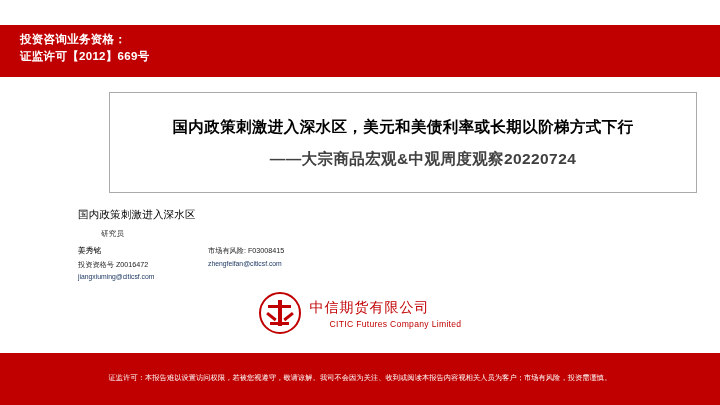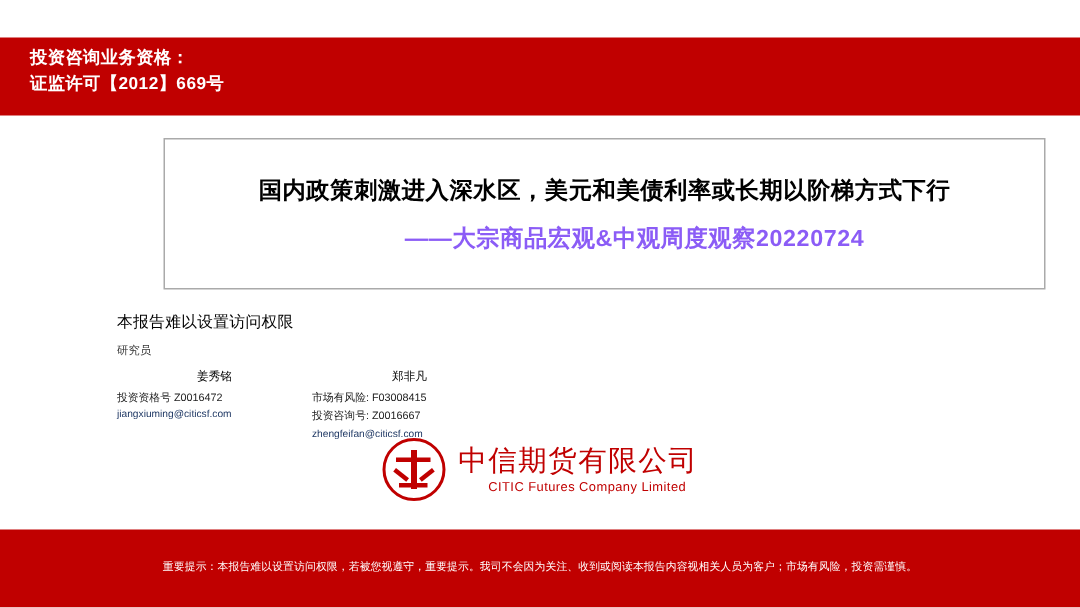--- a/index.html
+++ b/index.html
@@ -85,21 +85,21 @@
     letter-spacing: 0.4px;
   }
   .title-line2 {
     position: absolute;
     left: 0;
     right: 0;
     top: 56px;
     text-align: center;
     font-size: 15.5px;
     font-weight: bold;
-    color: #8b5cf6;
+    color: #404040;
     letter-spacing: 0.4px;
     padding-left: 40px;
     box-sizing: border-box;
   }
   
   .team {
     position: absolute;
     left: 78px;
     top: 208px;
     width: 420px;
@@ -108,36 +108,36 @@
     font-size: 10.5px;
     color: #000000;
     margin-bottom: 7px;
     letter-spacing: 0.2px;
   }
   .team-role {
     font-size: 7.5px;
     color: #333333;
     margin-bottom: 6px;
     letter-spacing: 0.2px;
+    margin-left: 23px;
   }
   .analysts {
     display: flex;
     flex-direction: row;
   }
   .analyst {
     width: 130px;
     font-size: 7.2px;
     color: #222222;
     line-height: 12.5px;
   }
   .analyst .nm {
     font-size: 7.8px;
     color: #000000;
     margin-bottom: 1px;
-    text-align: center;
   }
   .analyst .mail {
     color: #1f3864;
     font-size: 6.8px;
   }
   
   .logo-wrap {
     position: absolute;
     left: 0;
     right: 0;
@@ -195,21 +195,21 @@
   }
   .logo-mark .bar-b {
     position: absolute;
     left: 9px;
     bottom: 7px;
     width: 19px;
     height: 3px;
     background: #c00000;
   }
   .logo-text .cn {
-    font-size: 19px;
+    font-size: 14px;
     color: #c00000;
     letter-spacing: 1px;
     line-height: 21px;
   }
   .logo-text .en {
     font-size: 8.6px;
     color: #c00000;
     letter-spacing: 0.3px;
     line-height: 12px;
     margin-left: 20px;
@@ -224,48 +224,46 @@
     <div class="qualification">投资咨询业务资格：
 证监许可【2012】669号</div>
   </div>
 
   <div class="title-box">
     <div class="title-line1">国内政策刺激进入深水区，美元和美债利率或长期以阶梯方式下行</div>
     <div class="title-line2">——大宗商品宏观&amp;中观周度观察20220724</div>
   </div>
 
   <div class="team">
-    <div class="team-name">本报告难以设置访问权限</div>
+    <div class="team-name">国内政策刺激进入深水区</div>
     <div class="team-role">研究员</div>
     <div class="analysts">
       <div class="analyst">
         <div class="nm">姜秀铭</div>
         <div>投资资格号 Z0016472</div>
         <div class="mail">jiangxiuming@citicsf.com</div>
       </div>
       <div class="analyst">
-        <div class="nm">郑非凡</div>
         <div>市场有风险: F03008415</div>
-        <div>投资咨询号: Z0016667</div>
         <div class="mail">zhengfeifan@citicsf.com</div>
       </div>
     </div>
   </div>
 
   <div class="logo-wrap">
     <div class="logo-mark">
       <div class="bar-v"></div>
       <div class="bar-h"></div>
       <div class="bar-d1"></div>
       <div class="bar-d2"></div>
       <div class="bar-b"></div>
     </div>
     <div class="logo-text">
       <div class="cn">中信期货有限公司</div>
       <div class="en">CITIC Futures Company Limited</div>
     </div>
   </div>
 
   <div class="bottom-band">
-    <div class="disclaimer">重要提示：本报告难以设置访问权限，若被您视遵守，重要提示。我司不会因为关注、收到或阅读本报告内容视相关人员为客户；市场有风险，投资需谨慎。</div>
+    <div class="disclaimer">证监许可：本报告难以设置访问权限，若被您视遵守，敬请谅解。我司不会因为关注、收到或阅读本报告内容视相关人员为客户；市场有风险，投资需谨慎。</div>
   </div>
 
 </div>
 
 </body></html>

